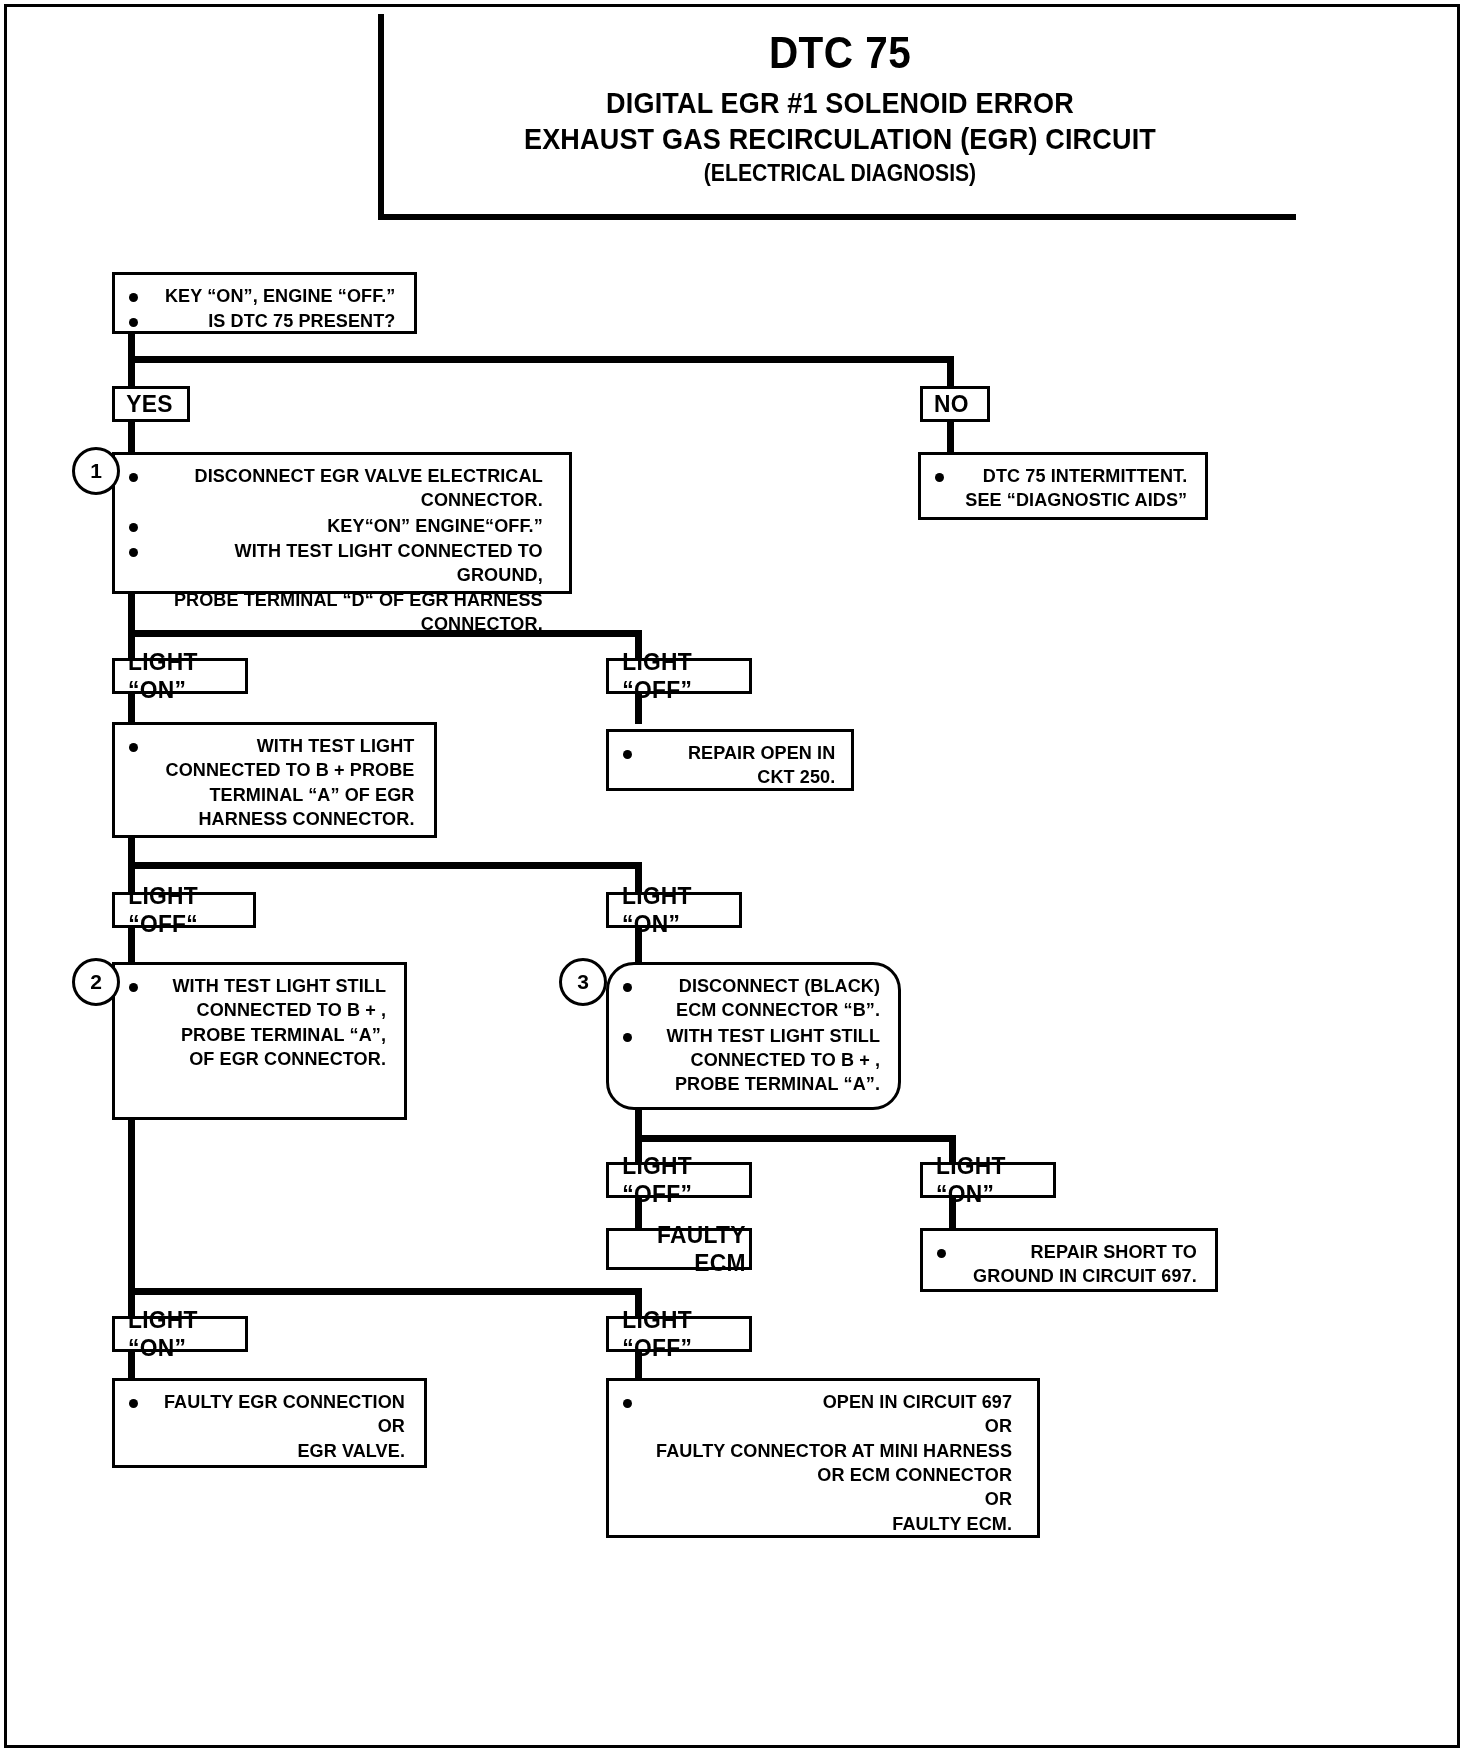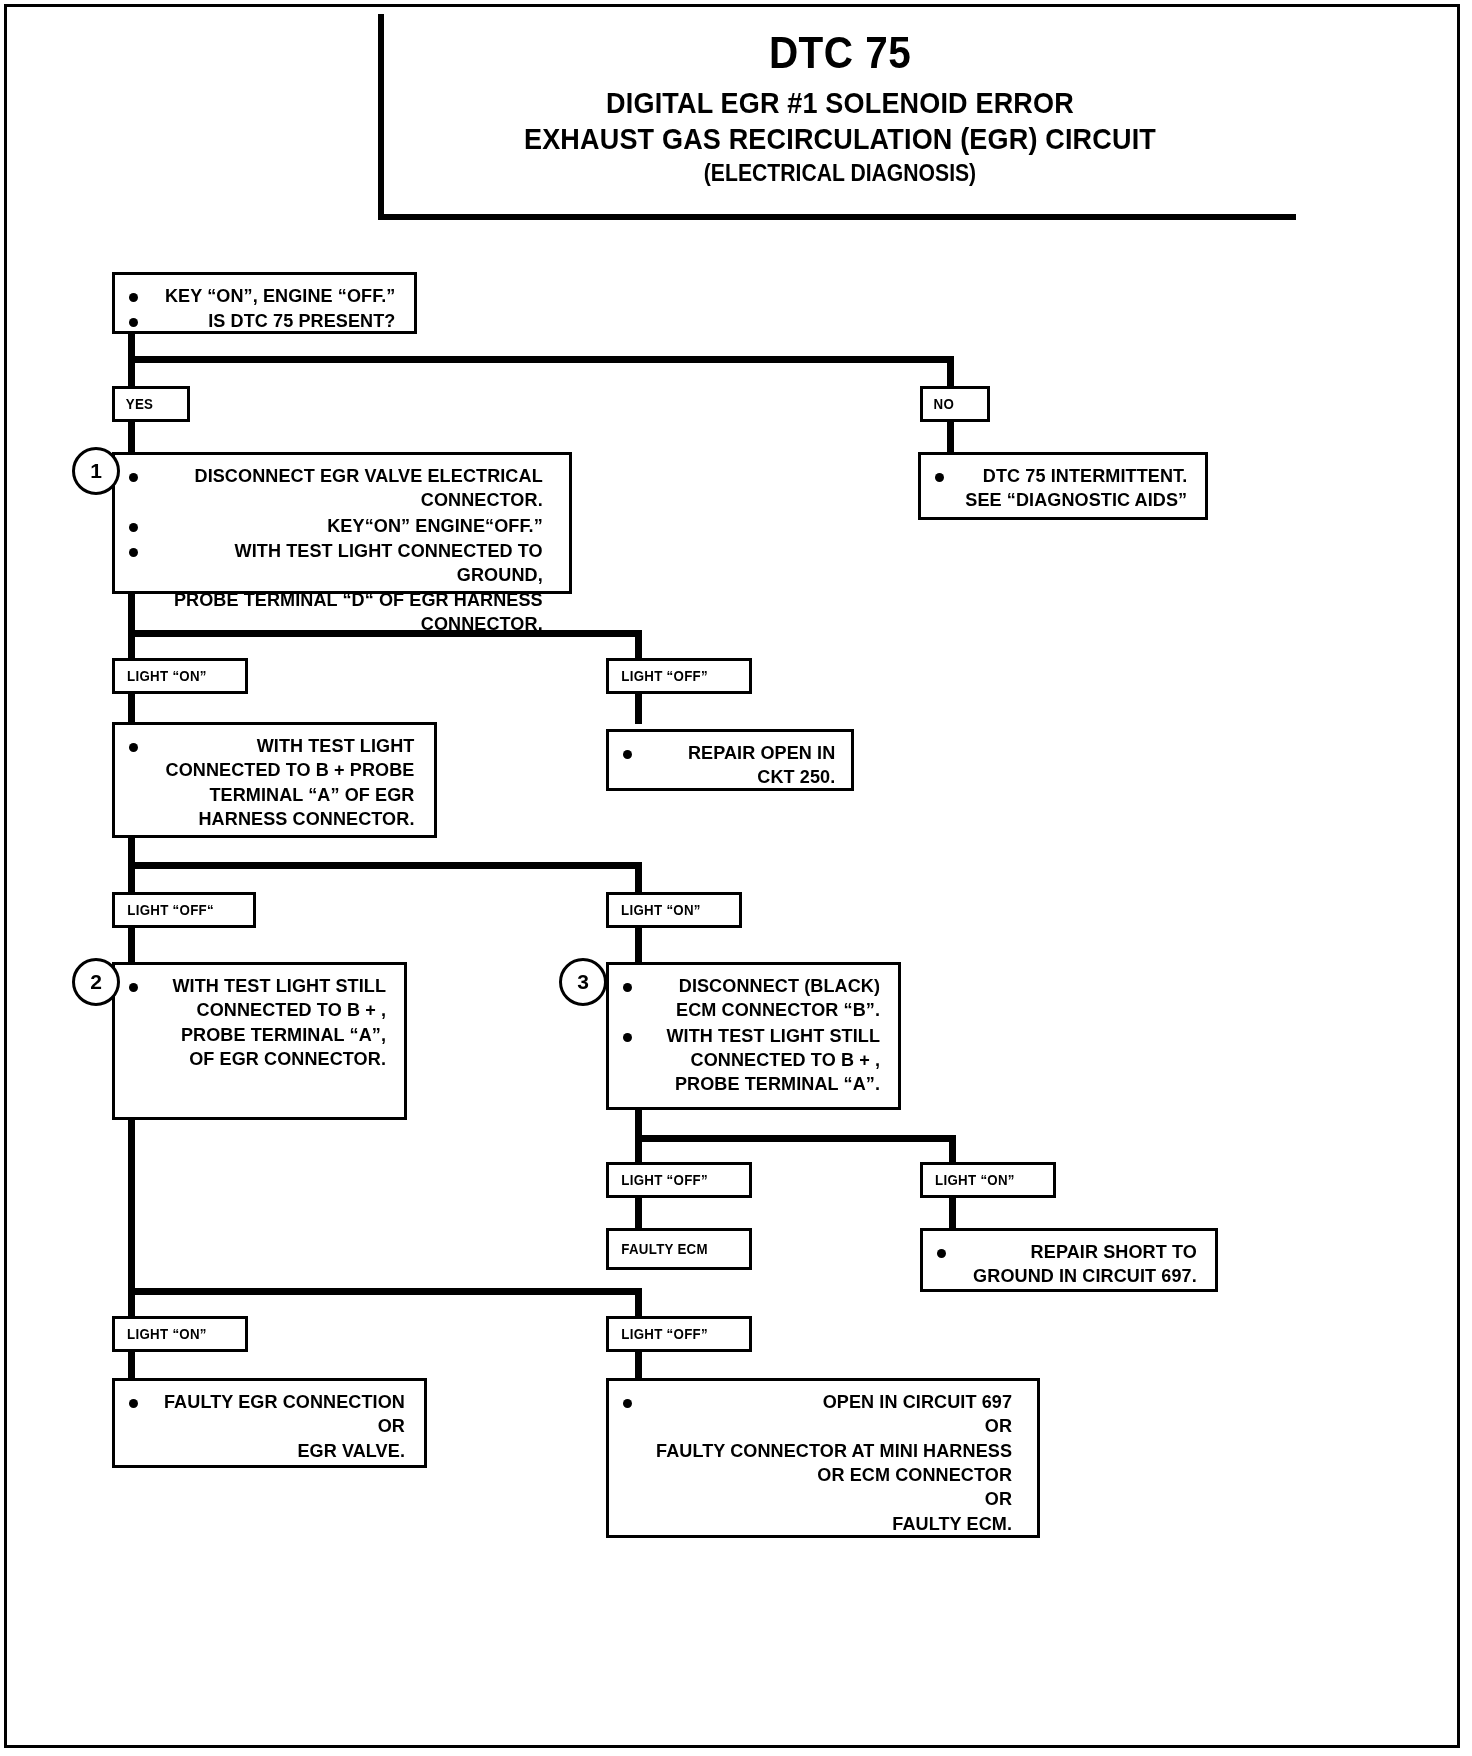--- a/index.html
+++ b/index.html
@@ -62,21 +62,21 @@
     border:3px solid #000;
     background:#fff;
     box-sizing:border-box;
     z-index:5;
   }
   .lbl{
     position:absolute;
     border:3px solid #000;
     background:#fff;
     box-sizing:border-box;
-    font-size:14px;
+    font-size:24px;
     font-weight:bold;
     display:flex;
     align-items:center;
     padding-left:10px;
     letter-spacing:0.3px;
     z-index:6;
   }
   .lbl span{transform:scaleX(0.95);display:block;}
   
   ul.blist{
@@ -249,21 +249,21 @@
       <li><span>WITH TEST LIGHT STILL
 CONNECTED TO B + ,
 PROBE TERMINAL “A”,
 OF EGR CONNECTOR.</span></li>
     </ul>
   </div>
 
   <div class="stepnum" style="left:559px; top:958px;">
     <span>3</span>
   </div>
-  <div class="box" style="left:606px; top:962px; width:295px; height:148px;">
+  <div class="box" style="left:606px; top:962px; width:295px; height:148px;border-radius:28px;">
     <ul class="blist">
       <li><span>DISCONNECT (BLACK)
 ECM CONNECTOR “B”.</span></li>
       <li><span>WITH TEST LIGHT STILL
 CONNECTED TO B + ,
 PROBE TERMINAL “A”.</span></li>
     </ul>
   </div>
 
   <div class="lbl" style="left:606px; top:1162px; width:146px; height:36px;">

